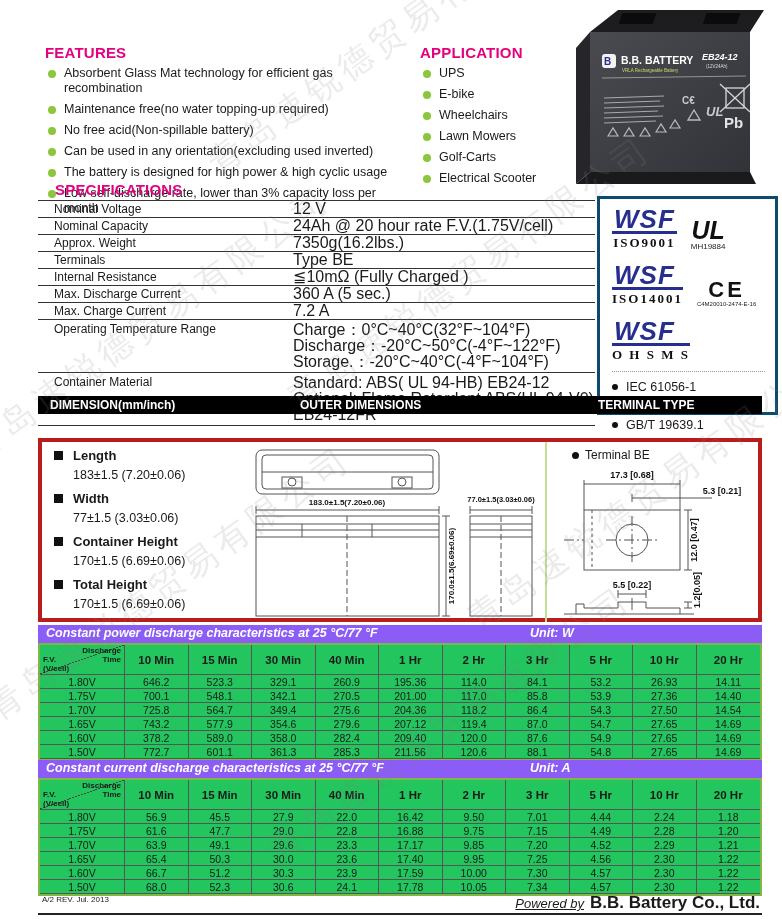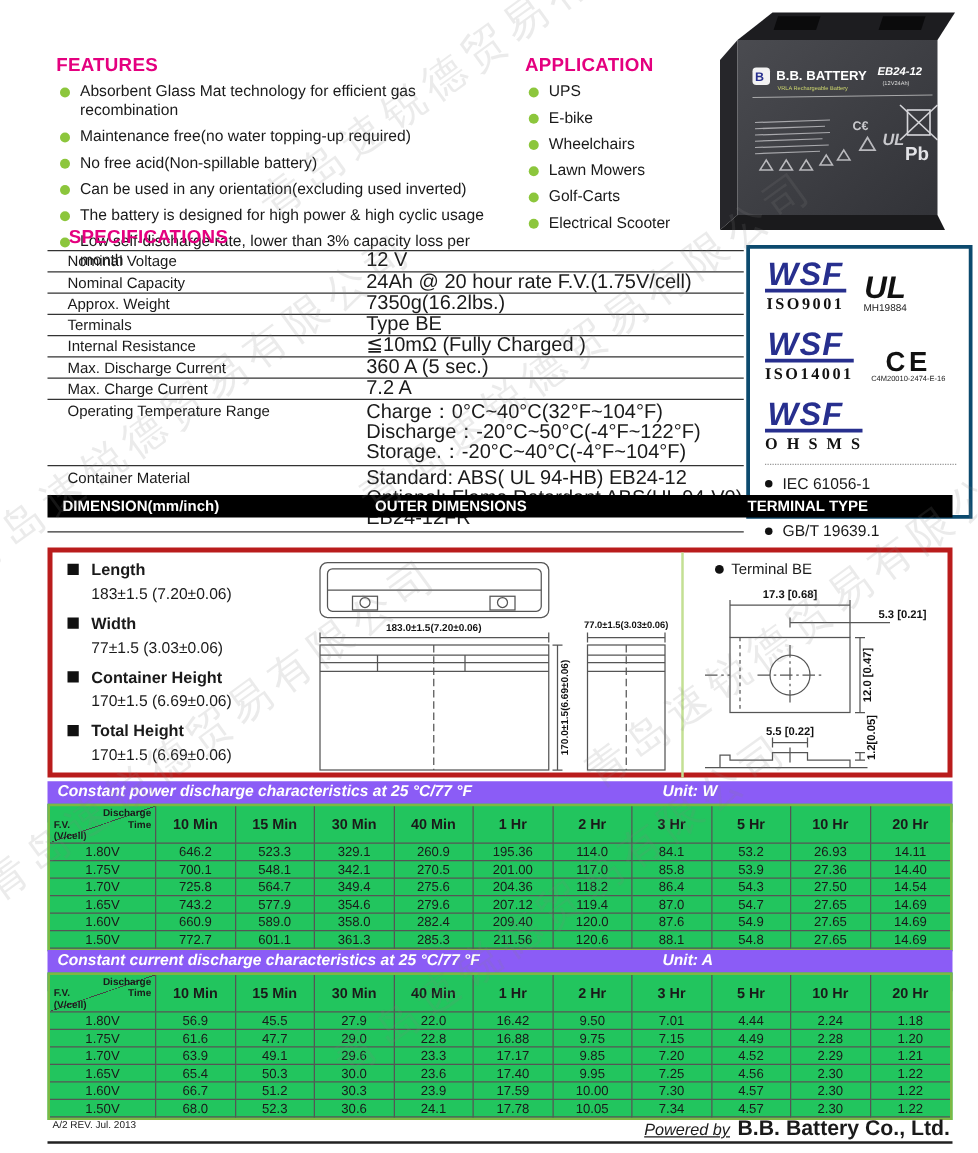--- a/index.html
+++ b/index.html
@@ -470,21 +470,21 @@
           </div>
           <div class="cbl">
             <div>F.V.</div>
             <div>(V/cell)</div>
           </div>
         </div><div class="tcell th">10 Min</div><div class="tcell th">15 Min</div><div class="tcell th">30 Min</div><div class="tcell th">40 Min</div><div class="tcell th">1 Hr</div><div class="tcell th">2 Hr</div><div class="tcell th">3 Hr</div><div class="tcell th">5 Hr</div><div class="tcell th">10 Hr</div><div class="tcell th">20 Hr</div></div>
       <div class="trow"><div class="tcell">1.80V</div><div class="tcell">646.2</div><div class="tcell">523.3</div><div class="tcell">329.1</div><div class="tcell">260.9</div><div class="tcell">195.36</div><div class="tcell">114.0</div><div class="tcell">84.1</div><div class="tcell">53.2</div><div class="tcell">26.93</div><div class="tcell">14.11</div></div>
       <div class="trow"><div class="tcell">1.75V</div><div class="tcell">700.1</div><div class="tcell">548.1</div><div class="tcell">342.1</div><div class="tcell">270.5</div><div class="tcell">201.00</div><div class="tcell">117.0</div><div class="tcell">85.8</div><div class="tcell">53.9</div><div class="tcell">27.36</div><div class="tcell">14.40</div></div>
       <div class="trow"><div class="tcell">1.70V</div><div class="tcell">725.8</div><div class="tcell">564.7</div><div class="tcell">349.4</div><div class="tcell">275.6</div><div class="tcell">204.36</div><div class="tcell">118.2</div><div class="tcell">86.4</div><div class="tcell">54.3</div><div class="tcell">27.50</div><div class="tcell">14.54</div></div>
       <div class="trow"><div class="tcell">1.65V</div><div class="tcell">743.2</div><div class="tcell">577.9</div><div class="tcell">354.6</div><div class="tcell">279.6</div><div class="tcell">207.12</div><div class="tcell">119.4</div><div class="tcell">87.0</div><div class="tcell">54.7</div><div class="tcell">27.65</div><div class="tcell">14.69</div></div>
-      <div class="trow"><div class="tcell">1.60V</div><div class="tcell">660.9</div><div class="tcell">589.0</div><div class="tcell">358.0</div><div class="tcell">282.4</div><div class="tcell">209.40</div><div class="tcell">120.0</div><div class="tcell">87.6</div><div class="tcell">54.9</div><div class="tcell">27.65</div><div class="tcell">14.69</div></div>
+      <div class="trow"><div class="tcell">1.60V</div><div class="tcell">378.2</div><div class="tcell">589.0</div><div class="tcell">358.0</div><div class="tcell">282.4</div><div class="tcell">209.40</div><div class="tcell">120.0</div><div class="tcell">87.6</div><div class="tcell">54.9</div><div class="tcell">27.65</div><div class="tcell">14.69</div></div>
       <div class="trow"><div class="tcell">1.50V</div><div class="tcell">772.7</div><div class="tcell">601.1</div><div class="tcell">361.3</div><div class="tcell">285.3</div><div class="tcell">211.56</div><div class="tcell">120.6</div><div class="tcell">88.1</div><div class="tcell">54.8</div><div class="tcell">27.65</div><div class="tcell">14.69</div></div>
     </div>
 
   <div class="tbar" style="top:760px;">
     <span class="tbar-title">Constant current discharge characteristics at 25 °C/77 °F</span>
     <span class="tbar-unit">Unit: A</span>
   </div>
   <div class="dtable" id="current-table" style="top:778px;">
       <div class="trow thead"><div class="tcell corner th">
           <div class="ctr">

